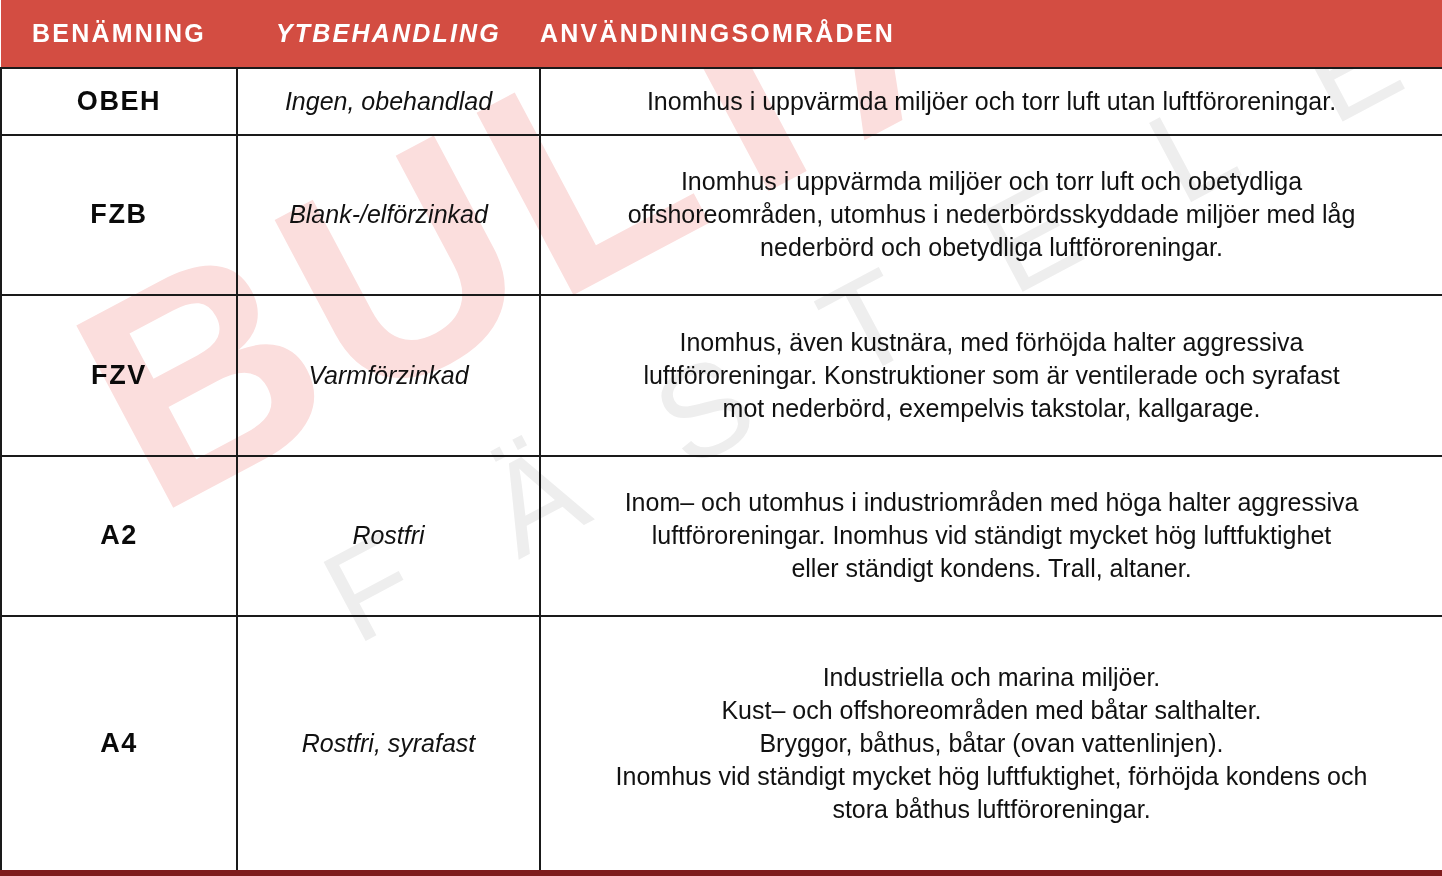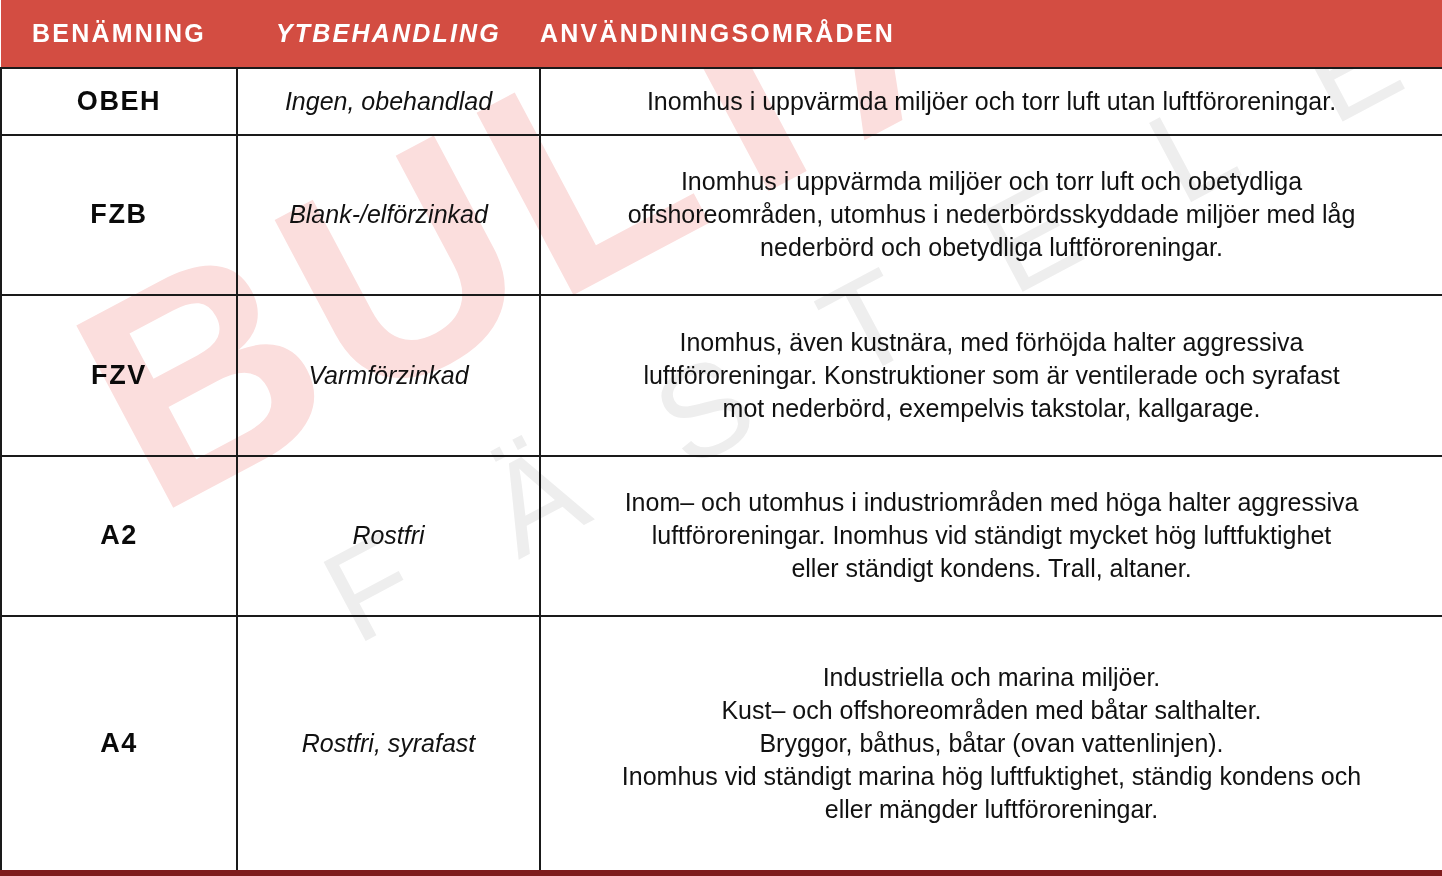--- a/index.html
+++ b/index.html
@@ -177,21 +177,21 @@
           </td>
         </tr>
 
         <tr>
           <td class="cell-name">A4</td>
           <td class="cell-surface">Rostfri, syrafast</td>
           <td class="cell-use">
             <span class="ln">Industriella och marina miljöer.</span>
             <span class="ln">Kust– och offshoreområden med båtar salthalter.</span>
             <span class="ln">Bryggor, båthus, båtar (ovan vattenlinjen).</span>
-            <span class="ln">Inomhus vid ständigt marina hög luftfuktighet, ständig kondens och</span>
-            <span class="ln">eller mängder luftföroreningar.</span>
+            <span class="ln">Inomhus vid ständigt mycket hög luftfuktighet, förhöjda kondens och</span>
+            <span class="ln">stora båthus luftföroreningar.</span>
           </td>
         </tr>
 
       </tbody>
     </table>
   </div>
 </div>
 
 </body></html>

